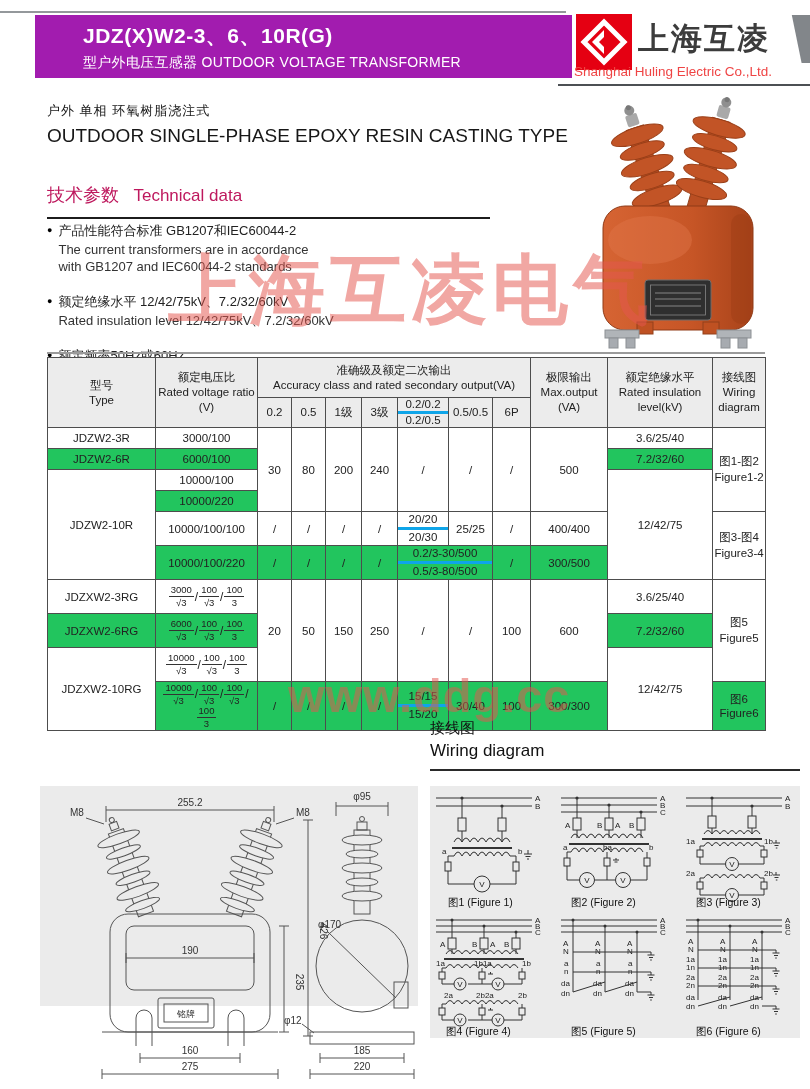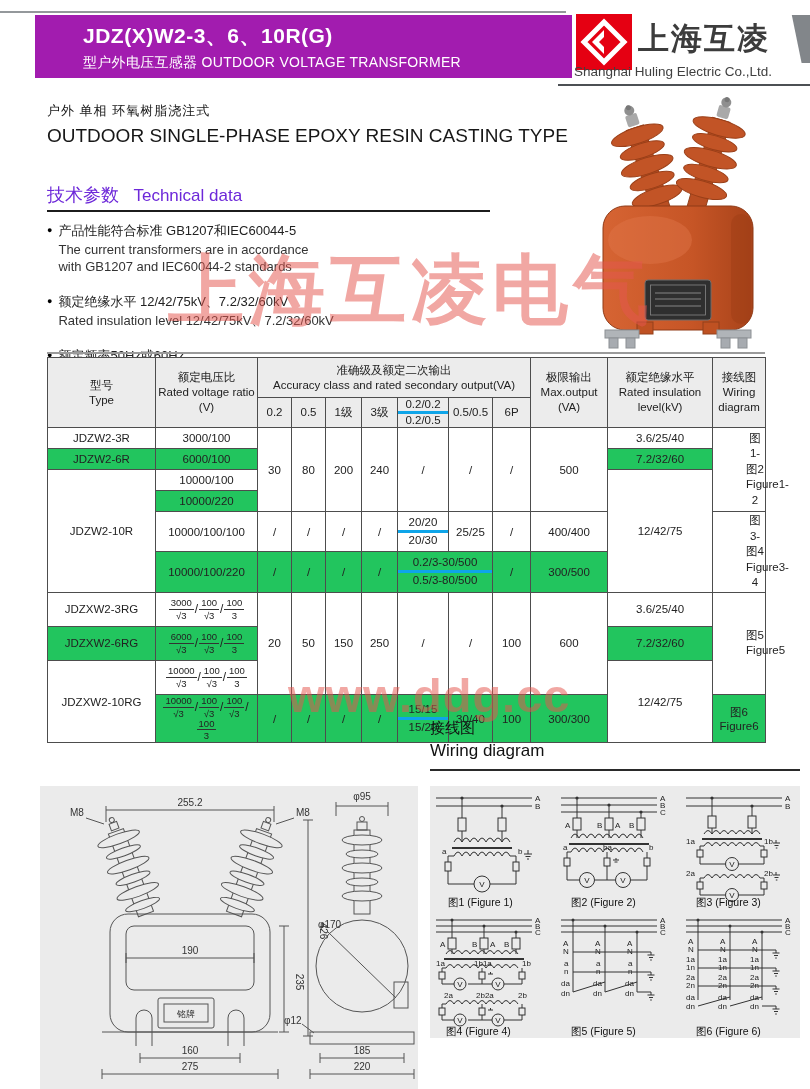--- a/index.html
+++ b/index.html
@@ -10,28 +10,28 @@
   .hdr-topline { position:absolute; left:0; top:11px; width:566px; height:2px; background:#94989b; }
   .hdr-bar { position:absolute; left:0; top:15px; width:574px; height:63px; background:#a21caf;
              clip-path:polygon(0 0,558px 0,574px 100%,0 100%); color:#fff; padding:7px 0 0 48px;margin-left:35px; }
   .hdr-model { font-size:21px; font-weight:bold; letter-spacing:.5px; }
   .hdr-sub { font-size:14px; margin-top:4px; letter-spacing:.3px; }
   .hdr-corner { position:absolute; right:0; top:15px; width:28px; height:48px; background:#82868a;
                 clip-path:polygon(35% 0,100% 0,100% 100%,70% 100%); }
   .logo-box { position:absolute; left:572px; top:0; width:210px; height:84px; background:#fff; }
   .logo-mark { position:absolute; left:4px; top:14px; }
   .logo-cn { position:absolute; left:66px; top:18px; font-size:31px; font-weight:600; color:#3c3c3c; letter-spacing:2px; }
-  .logo-en { position:absolute; left:2px; top:64px; width:230px; font-size:13.5px; color:#404040; }
+  .logo-en { position:absolute; left:2px; top:64px; width:230px; font-size:13.5px; color:#ef4444; }
   .hdr-underline { position:absolute; left:558px; top:84px; width:252px; height:2px; background:#4c5054; }
 
   
   .title-block { position:absolute; left:47px; top:102px; color:#171717; }
   .title-cn { font-size:13px; letter-spacing:1px; }
   .title-en { font-size:19px; margin-top:5px; }
-  .tech-heading { position:absolute; left:47px; top:183px; width:443px; border-bottom:2px solid #1c1c1c; padding-bottom:3px; color:#6d28d9; }
+  .tech-heading { position:absolute; left:47px; top:183px; width:443px; border-bottom:2px solid #1c1c1c; padding-bottom:10px; color:#be185d; }
   .tech-cn { font-size:18px; }
   .tech-en { font-size:17px; margin-left:10px; }
   .bullets { position:absolute; left:47px; top:222px; width:480px; color:#222; }
   .bullet { display:flex; margin-bottom:17px; }
   .bullet .dot { font-size:9px; margin:3px 6px 0 0; color:#000; }
   .b-cn { font-size:13px; margin-bottom:2px; }
   .b-en { font-size:13px; line-height:1.3; color:#333; }
 
   .product { position:absolute; left:545px; top:88px; }
 
@@ -46,34 +46,34 @@
   .table-topline { height:2px; background:#9b9b9b; margin-bottom:3px; }
   table { border-collapse:collapse; width:718px; table-layout:fixed; }
   th, td { border:1px solid #4d4d4d; text-align:center; vertical-align:middle;
            font-size:11.5px; color:#222; padding:1px; background:#fff; font-weight:normal; }
   thead th { background:#ececec; line-height:1.3; }
   td.g, th.g { background:#22c55e; }
   .split { padding:0; }
   .split .sp { display:block; line-height:15px; }
   .split .sp.first { border-bottom:3px solid #0ea5e9; }
   thead .split .sp { line-height:13px; }
-  .wir div { line-height:1.35;padding-left:32px; }
+  .wir div { line-height:1.35; }
   .frac { display:inline-block; vertical-align:middle; text-align:center; font-size:9.5px; line-height:1.05; }
   .frac .fn { display:block; border-bottom:1px solid #333; padding:0 2px 1px; }
   .frac .fd { display:block; padding-top:1px; }
   .fsep { display:inline-block; margin:0 1px; font-size:12px; vertical-align:middle; }
 
   
   .sec-head { position:absolute; top:719px; border-bottom:2px solid #2a2a2a; padding-bottom:8px; color:#111; }
   .sec-head-left { left:40px; width:378px; }
   .sec-head-right { left:430px; width:370px; }
   .sec-cn { font-size:15px; }
   .sec-en { font-size:17px; margin-top:3px; }
   .panel { position:absolute; background:#ebebeb; }
-  .panel-dim { left:40px; top:786px; width:378px; height:303px;text-decoration:underline; }
+  .panel-dim { left:40px; top:786px; width:378px; height:220px;text-decoration:underline; }
   .panel-wir { left:430px; top:786px; width:370px; height:252px; }
   svg text { font-family:"Liberation Sans","DejaVu Sans",sans-serif; }
 </style>
 </head>
 <body>
 
 <div class="page">
 
   <div class="hdr-topline"></div>
   <div class="hdr-bar">
@@ -99,21 +99,21 @@
   </div>
 
   <div class="tech-heading">
     <span class="tech-cn">技术参数</span>
     <span class="tech-en">Technical data</span>
   </div>
   <div class="bullets">
     <div class="bullet">
       <span class="dot">●</span>
       <div>
-        <div class="b-cn">产品性能符合标准 GB1207和IEC60044-5</div>
+        <div class="b-cn">产品性能符合标准 GB1207和IEC60044-2</div>
         <div class="b-en">The current transformers are in accordance</div>
         <div class="b-en">with GB1207 and IEC60044-2 standards</div>
       </div>
     </div>
     <div class="bullet">
       <span class="dot">●</span>
       <div>
         <div class="b-cn">额定绝缘水平 12/42/75kV、7.2/32/60kV</div>
         <div class="b-en">Rated insulation level 12/42/75kV、7.2/32/60kV</div>
       </div>

